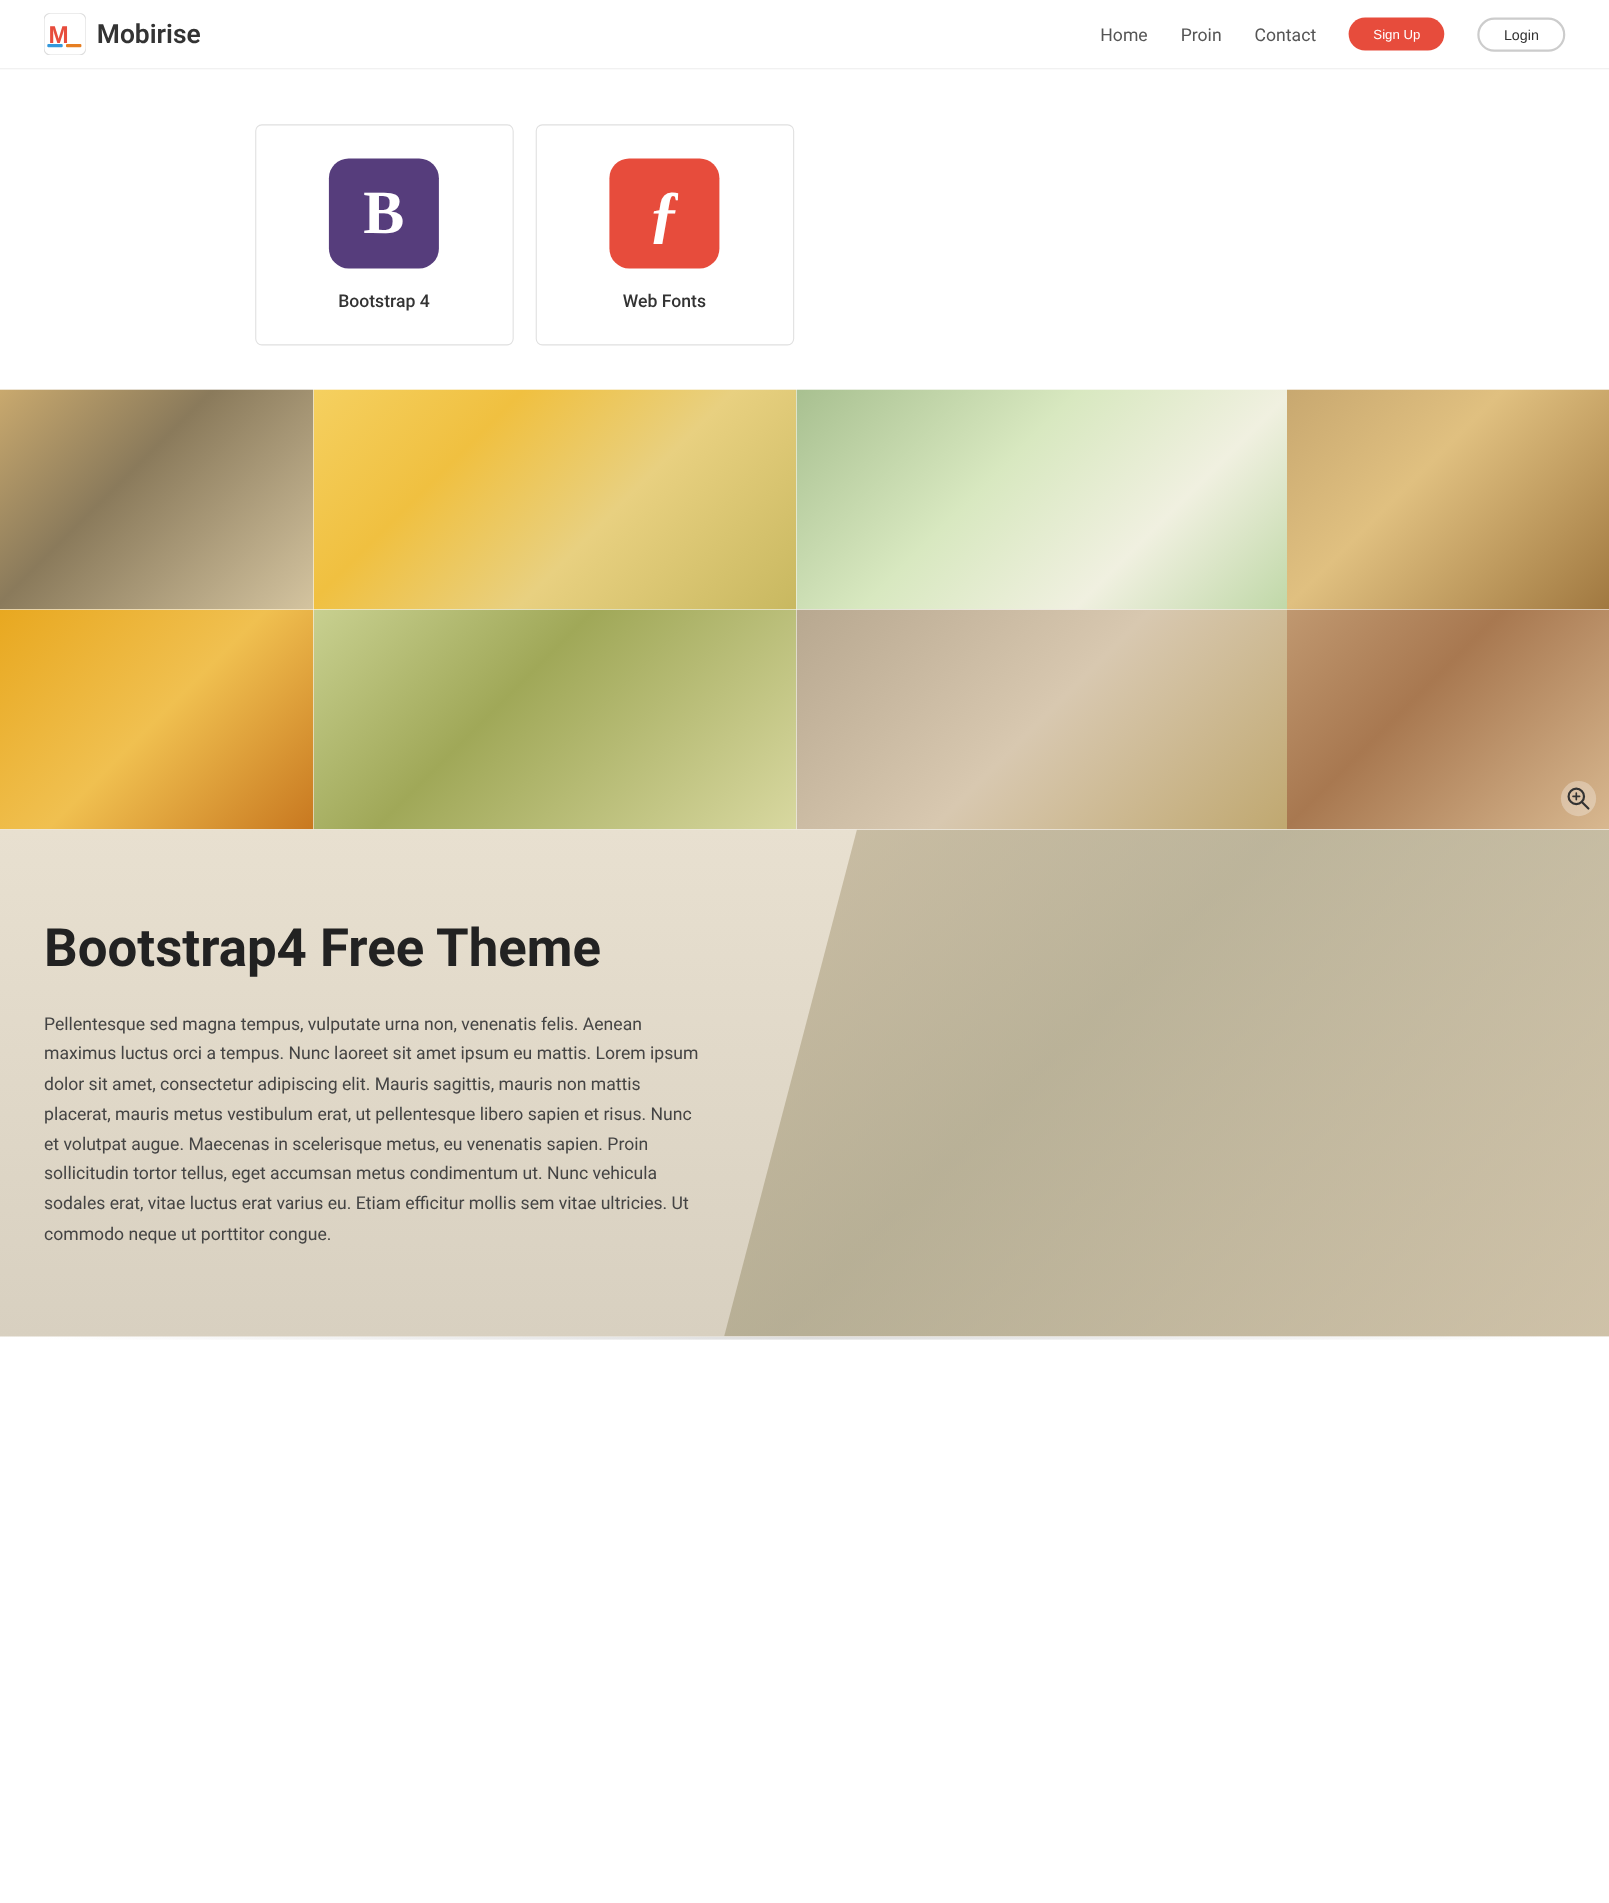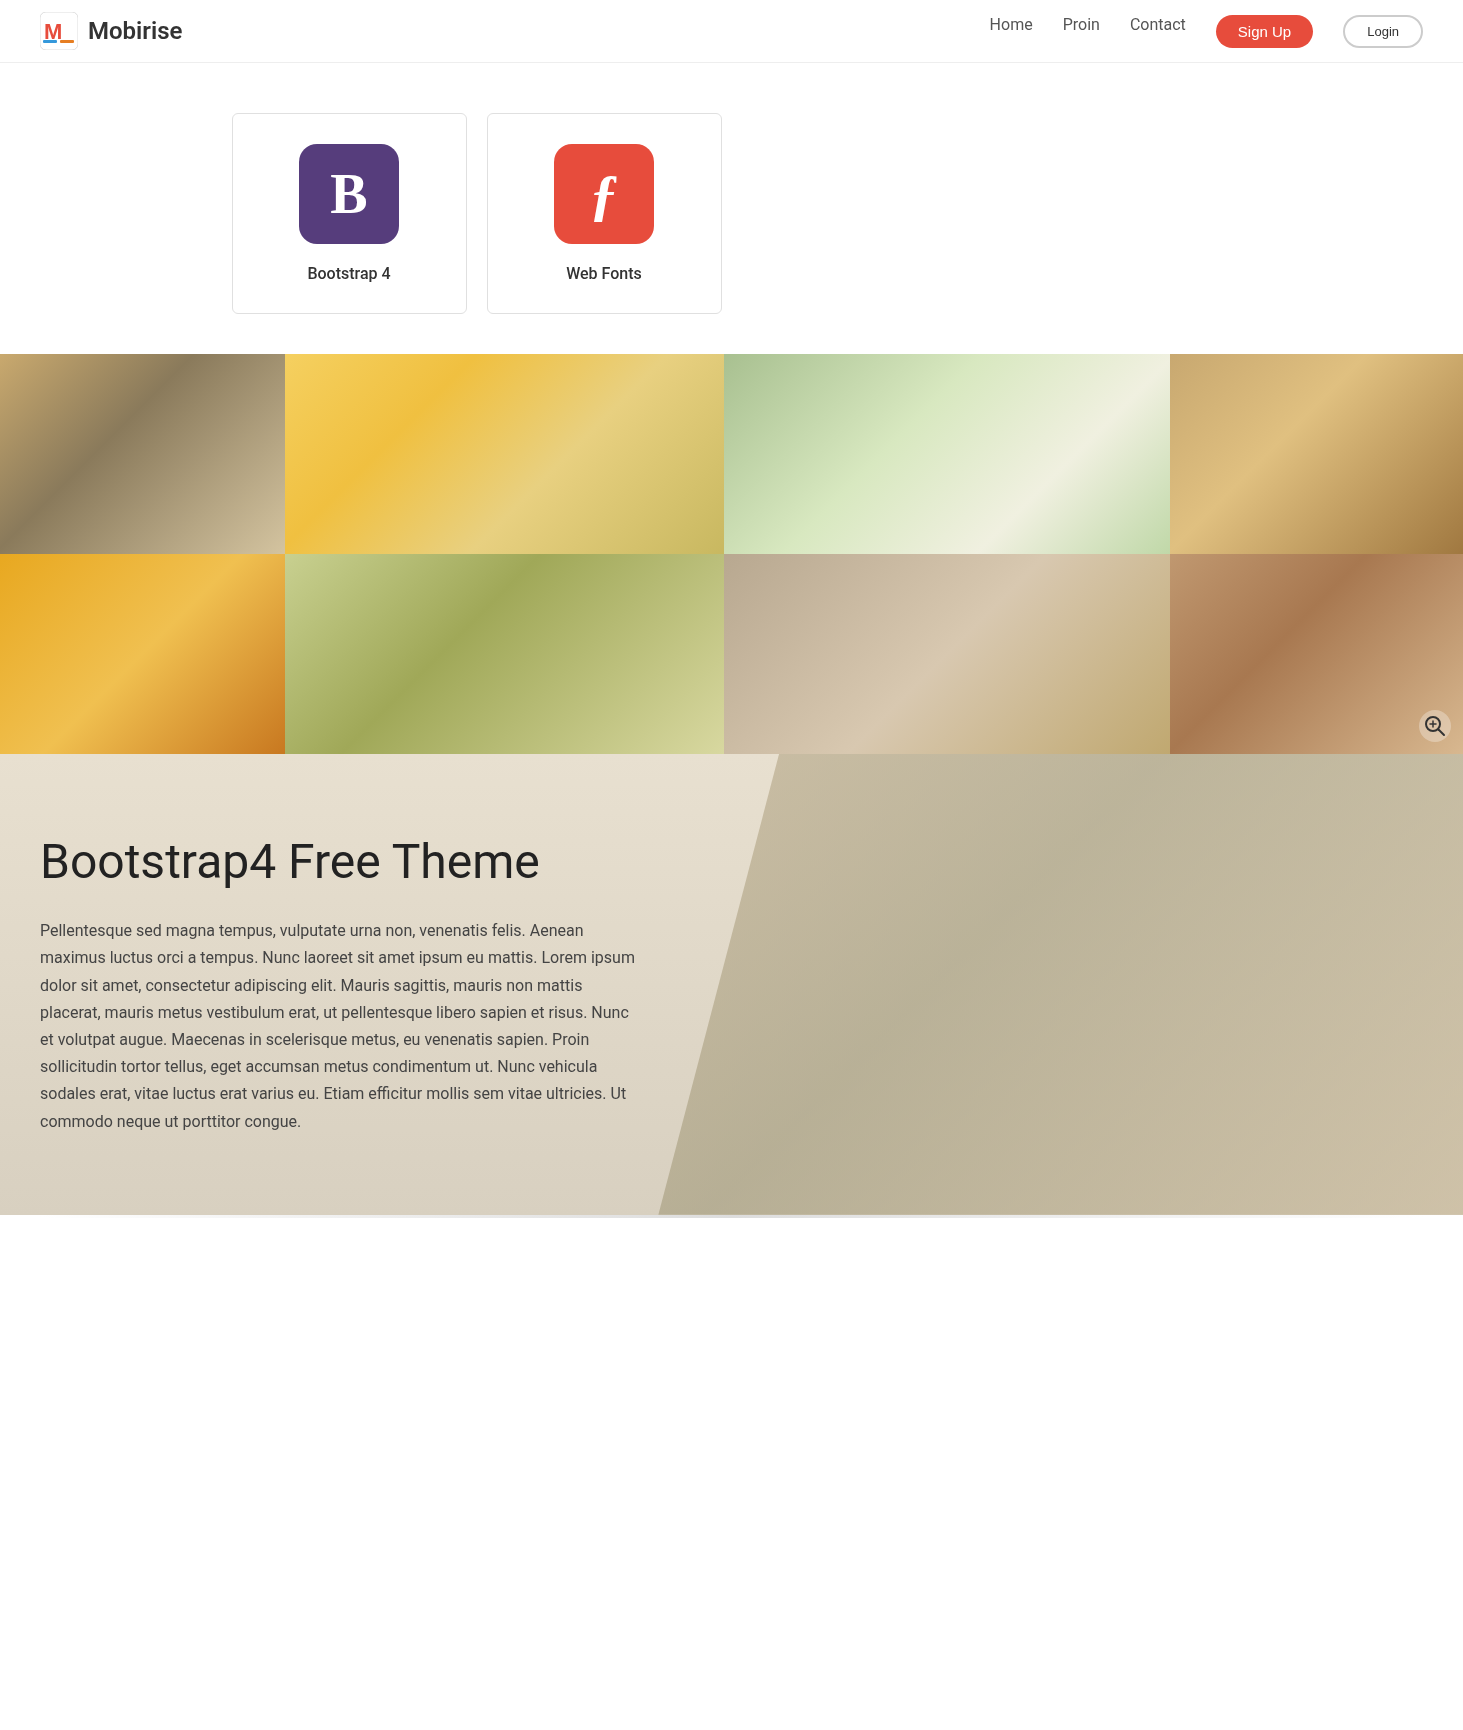--- a/index.html
+++ b/index.html
@@ -27,35 +27,36 @@
       width: 38px;
       height: 38px;
     }
     .brand-name {
       font-size: 24px;
       font-weight: 600;
       color: #333;
     }
     .navbar-links {
       display: flex;
+      align-items: center;
       gap: 30px;
     }
     .nav-link {
       font-size: 16px;
       color: #555;
       text-decoration: none;
       cursor: pointer;
     }
     .btn-signup {
       background: #e74c3c;
       color: #fff;
       border: none;
       padding: 8px 22px;
       border-radius: 25px;
-      font-size: 15px;
+      font-size: 12px;
       cursor: pointer;
     }
     .btn-login {
       background: transparent;
       color: #333;
       border: 2px solid #ccc;
       padding: 6px 22px;
       border-radius: 25px;
       font-size: 13px;
       cursor: pointer;
@@ -168,21 +169,21 @@
       opacity: 0.6;
       clip-path: polygon(15% 0%, 100% 0%, 100% 100%, 0% 100%);
     }
     .content-inner {
       position: relative;
       z-index: 2;
       max-width: 600px;
     }
     .content-title {
       font-size: 48px;
-      font-weight: 400;
+      font-weight: 700;
       color: #222;
       margin-bottom: 28px;
       line-height: 1.15;
     }
     .content-text {
       font-size: 16px;
       color: #444;
       line-height: 1.7;
       margin-top: 27px;
     }

